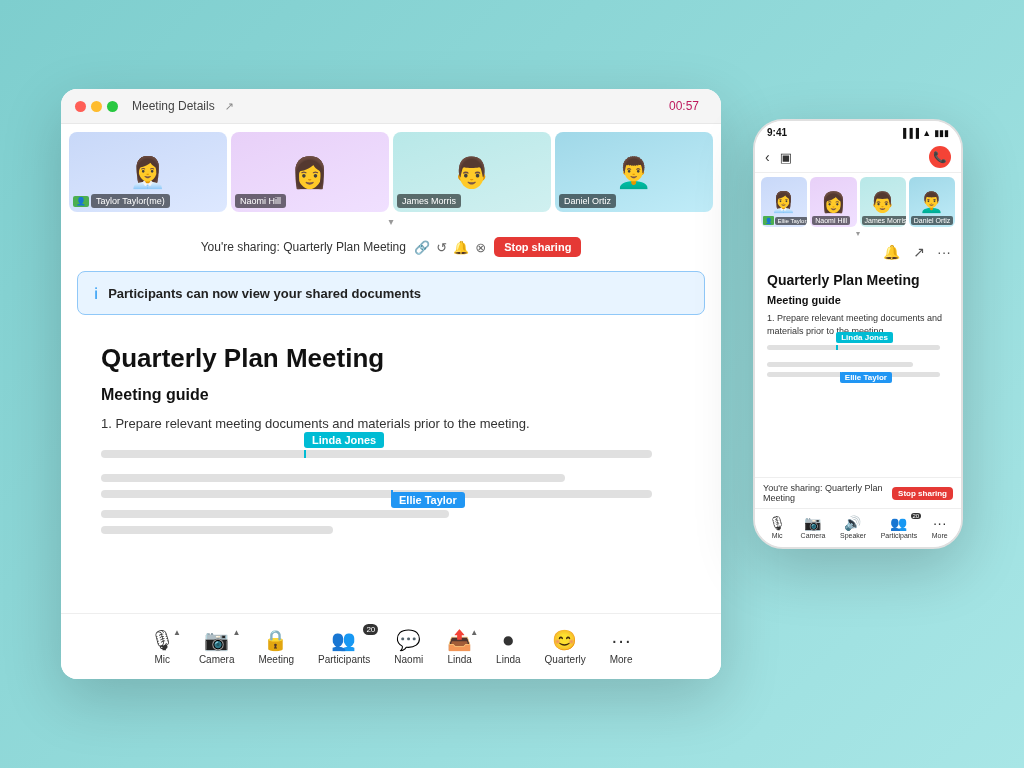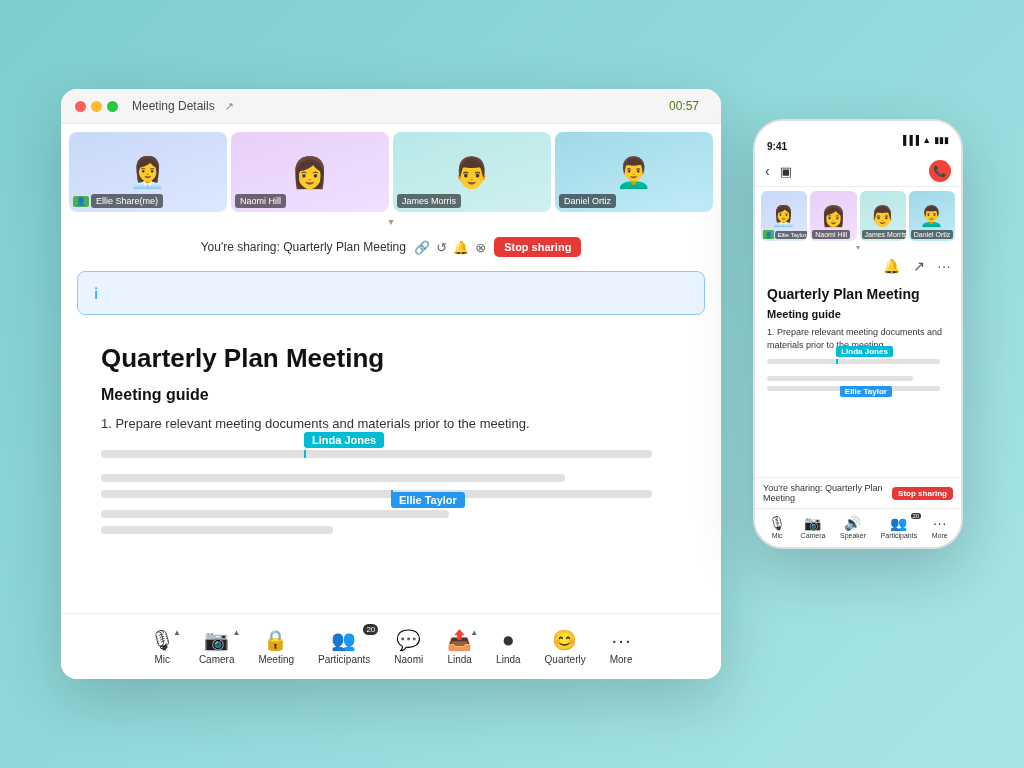--- a/index.html
+++ b/index.html
@@ -61,21 +61,21 @@
     }
 
     .window-share-icon {
       font-size: 11px;
       color: #888;
       margin-left: 2px;
     }
 
     .window-timer {
       font-size: 12px;
-      color: #4d7c0f;
+      color: #be185d;
       margin-left: auto;
       margin-right: 8px;
     }
 
     
     .participant-bar {
       display: flex;
       gap: 4px;
       padding: 8px 8px 0 8px;
       background: #fff;
@@ -336,21 +336,20 @@
       display: flex;
       align-items: center;
       padding: 6px 12px 4px 12px;
       background: #fff;
     }
 
     .phone-time {
       font-size: 10px;
       font-weight: 700;
       color: #111;
-      margin-top: 14px;
     }
 
     .phone-status-icons {
       margin-left: auto;
       display: flex;
       gap: 3px;
       align-items: center;
       font-size: 9px;
       color: #111;
     }
@@ -625,21 +624,21 @@
       <span class="window-title">Meeting Details</span>
       <span class="window-share-icon">↗</span>
       <span class="window-timer">00:57</span>
     </div>
 
     <div class="participant-bar">
       <div class="participant-thumb participant-bg-blue">
         <div class="face">👩‍💼</div>
         <div class="me-badge">
           <span class="me-icon">👤</span>
-          <span class="me-name">Ellie Share(me)</span>
+          <span class="me-name">Taylor Taylor(me)</span>
         </div>
       </div>
       <div class="participant-thumb participant-bg-purple">
         <div class="face">👩</div>
         <div class="participant-name-badge">Naomi Hill</div>
       </div>
       <div class="participant-thumb participant-bg-teal">
         <div class="face">👨</div>
         <div class="participant-name-badge">James Morris</div>
       </div>
@@ -657,20 +656,21 @@
         <span>🔗</span>
         <span>↺</span>
         <span>🔔</span>
         <span>⊗</span>
       </div>
       <button class="stop-sharing-btn">Stop sharing</button>
     </div>
 
     <div class="notification-banner">
       <span class="notif-icon">ℹ</span>
+      <span class="notif-text">Participants can now view your shared documents</span>
     </div>
 
     <div class="doc-content">
       <div class="doc-title">Quarterly Plan Meeting</div>
       <div class="doc-subtitle">Meeting guide</div>
       <div class="doc-text">1. Prepare relevant meeting documents and materials prior to the meeting.</div>
 
       <div class="doc-lines-section">
         <div class="cursor-area" style="position:relative; margin-bottom:16px;">
           <div class="doc-line long"></div>

